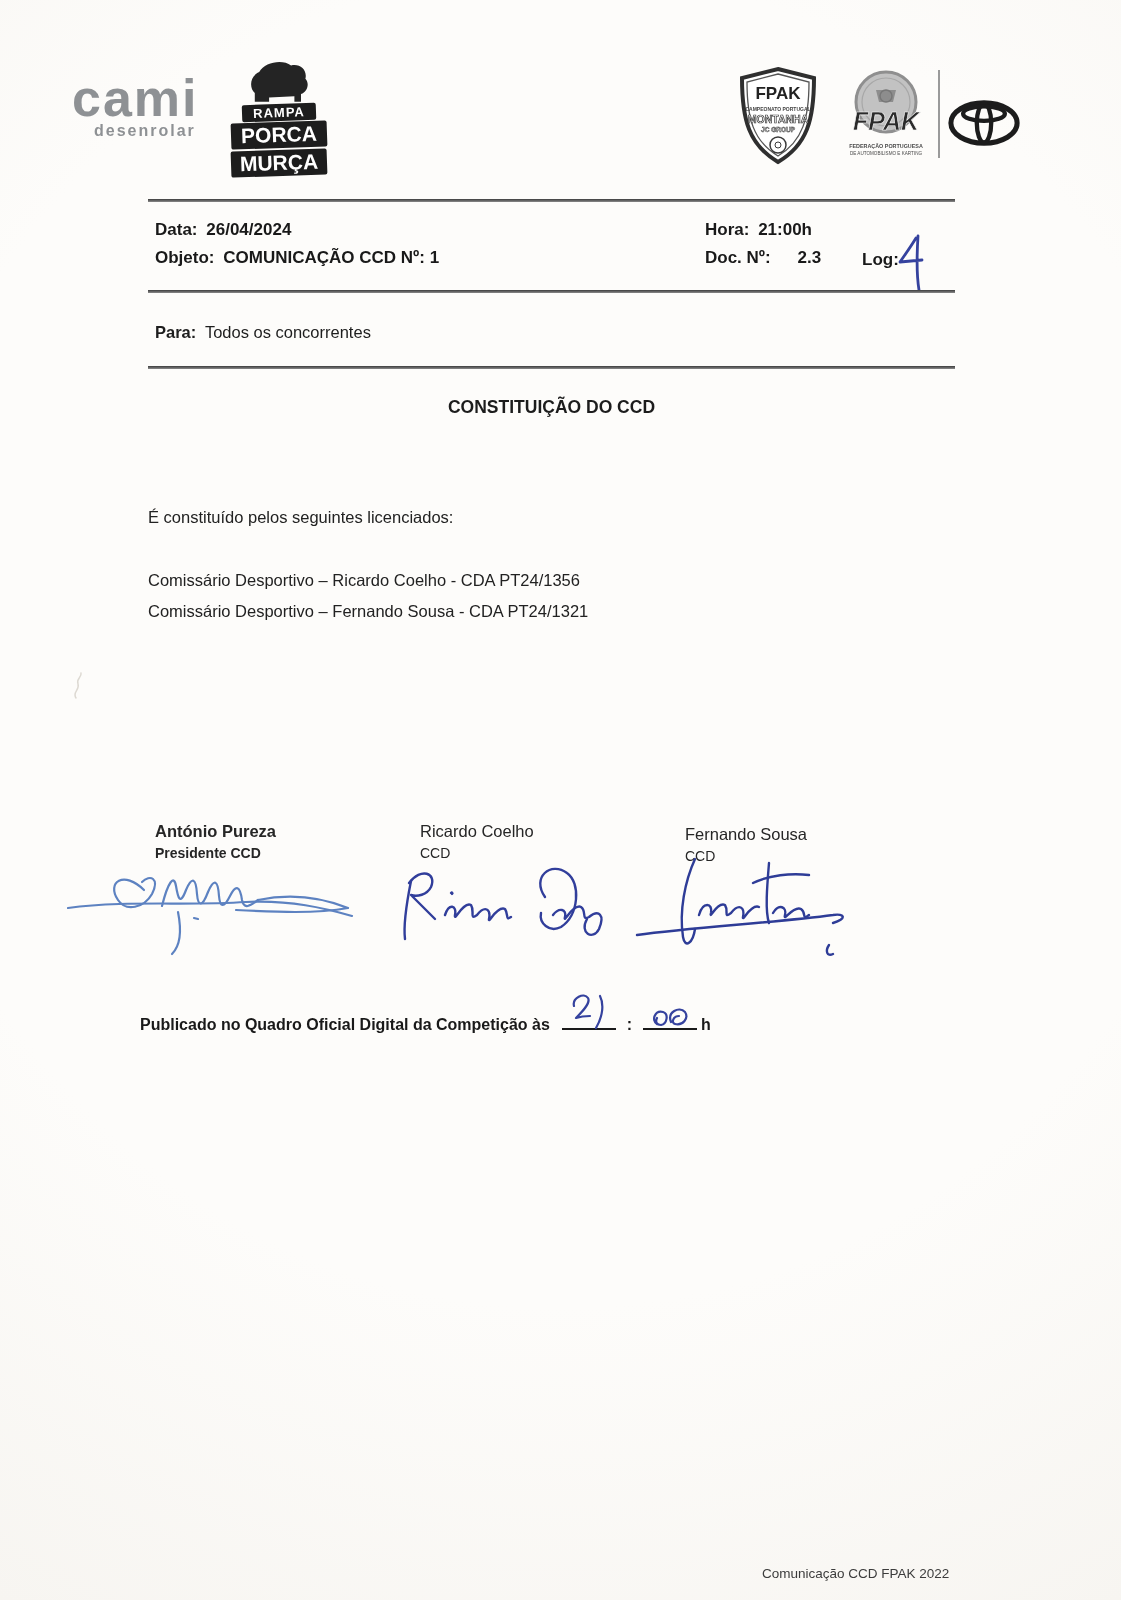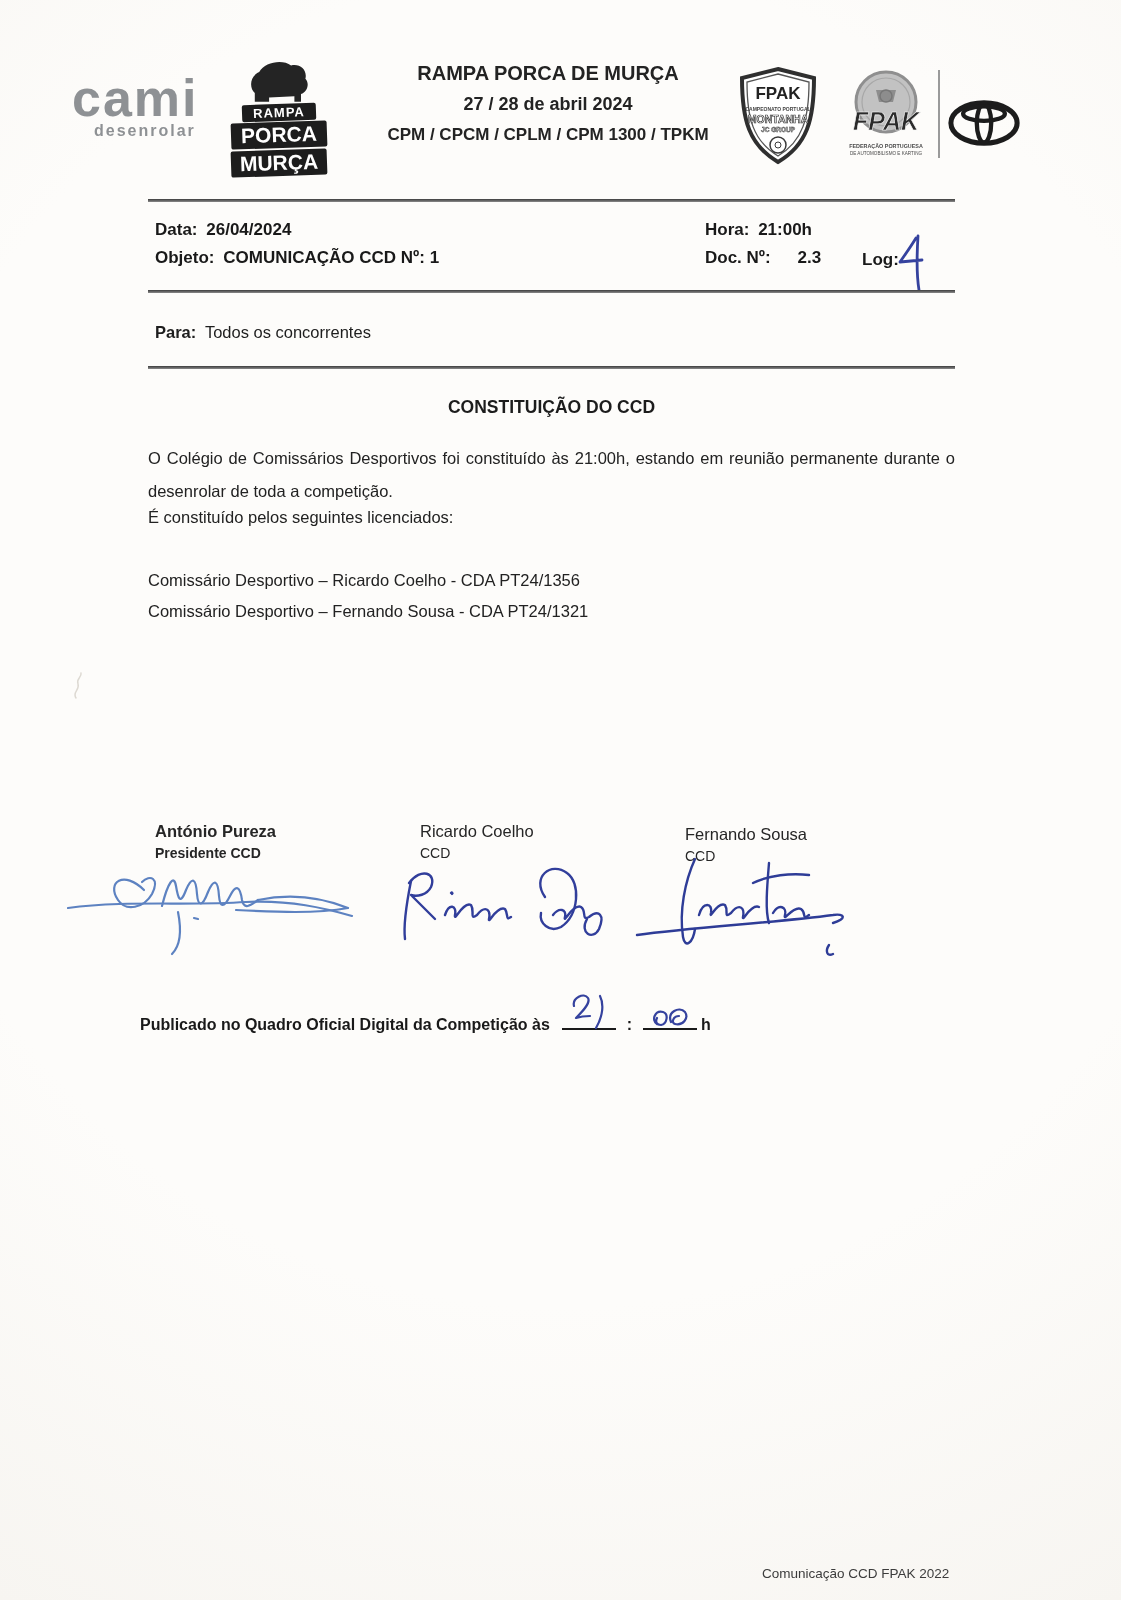--- a/index.html
+++ b/index.html
@@ -48,25 +48,20 @@
 
   <div class="abs rampa" style="left:228px;top:60px;">
     <svg width="70" height="44" viewBox="0 0 60 40" style="margin:0 auto;">
       <path d="M8,38 L8,30 C3,26 3,15 12,11 C17,2 33,-1 41,5 C49,3 56,9 54,17 C58,21 56,29 50,31 L50,38 L44,38 L44,33 L21,34 L21,38 Z" fill="#242424"></path>
     </svg>
     <span class="bar r1">RAMPA</span>
     <span class="bar r2">PORCA</span>
     <span class="bar r3">MURÇA</span>
   </div>
 
-  <div class="abs evt" style="left:378px;top:62px;">
-    <div class="l1">RAMPA PORCA DE MURÇA</div>
-    <div class="l2">27 / 28 de abril 2024</div>
-    <div class="l3">CPM / CPCM / CPLM / CPM 1300 / TPKM</div>
-  </div>
 
   <div class="abs" style="left:733px;top:66px;">
     <svg width="90" height="100" viewBox="0 0 90 100">
       <path d="M45,3 L81,12 C81,54 74,79 45,96 C16,79 9,54 9,12 Z" fill="#ffffff" stroke="#2f2f2f" stroke-width="4"></path>
       <path d="M45,8 L76,16 C76,52 70,75 45,90 C20,75 14,52 14,16 Z" fill="none" stroke="#555" stroke-width="1.3"></path>
       <text x="45" y="33" font-size="17" font-weight="bold" text-anchor="middle" fill="#222" font-family="Liberation Sans, sans-serif">FPAK</text>
       <text x="45" y="45" font-size="5" font-weight="bold" text-anchor="middle" fill="#444" font-family="Liberation Sans, sans-serif">CAMPEONATO PORTUGAL</text>
       <text x="45" y="57" font-size="10.5" font-weight="bold" text-anchor="middle" fill="#fff" stroke="#333" stroke-width="0.7" font-family="Liberation Sans, sans-serif">MONTANHA</text>
       <text x="45" y="66" font-size="6.5" font-weight="bold" text-anchor="middle" fill="#fff" stroke="#333" stroke-width="0.5" font-family="Liberation Sans, sans-serif">JC GROUP</text>
       <circle cx="45" cy="79" r="8" fill="none" stroke="#3a3a3a" stroke-width="1.5"></circle>
@@ -127,21 +122,20 @@
 
   <div class="abs" style="left:155px;top:323px;font-size:16.5px;">
     <span class="b">Para:</span>
     <span style="margin-left: 4px;">Todos os concorrentes</span>
   </div>
 
   <div class="rule" style="top:366px;"></div>
 
   <div class="abs b" style="left:148px;top:397px;width:807px;text-align:center;font-size:17.5px;color:#1c1c1c;">CONSTITUIÇÃO DO CCD</div>
 
-  <div class="abs body-text just" style="left:148px;top:442px;width:807px;">O Colégio de Comissários Desportivos foi constituído às 21:00h, estando em reunião permanente durante o desenrolar de toda a competição.</div>
 
   <div class="abs body-text" style="left:148px;top:508px;">É constituído pelos seguintes licenciados:</div>
 
   <div class="abs body-text" style="left:148px;top:565px;line-height:30.5px;">
     <div>
       <span>Comissário Desportivo</span>
       <span>–</span>
       <span>Ricardo Coelho - CDA PT24/1356</span>
     </div>
     <div>

